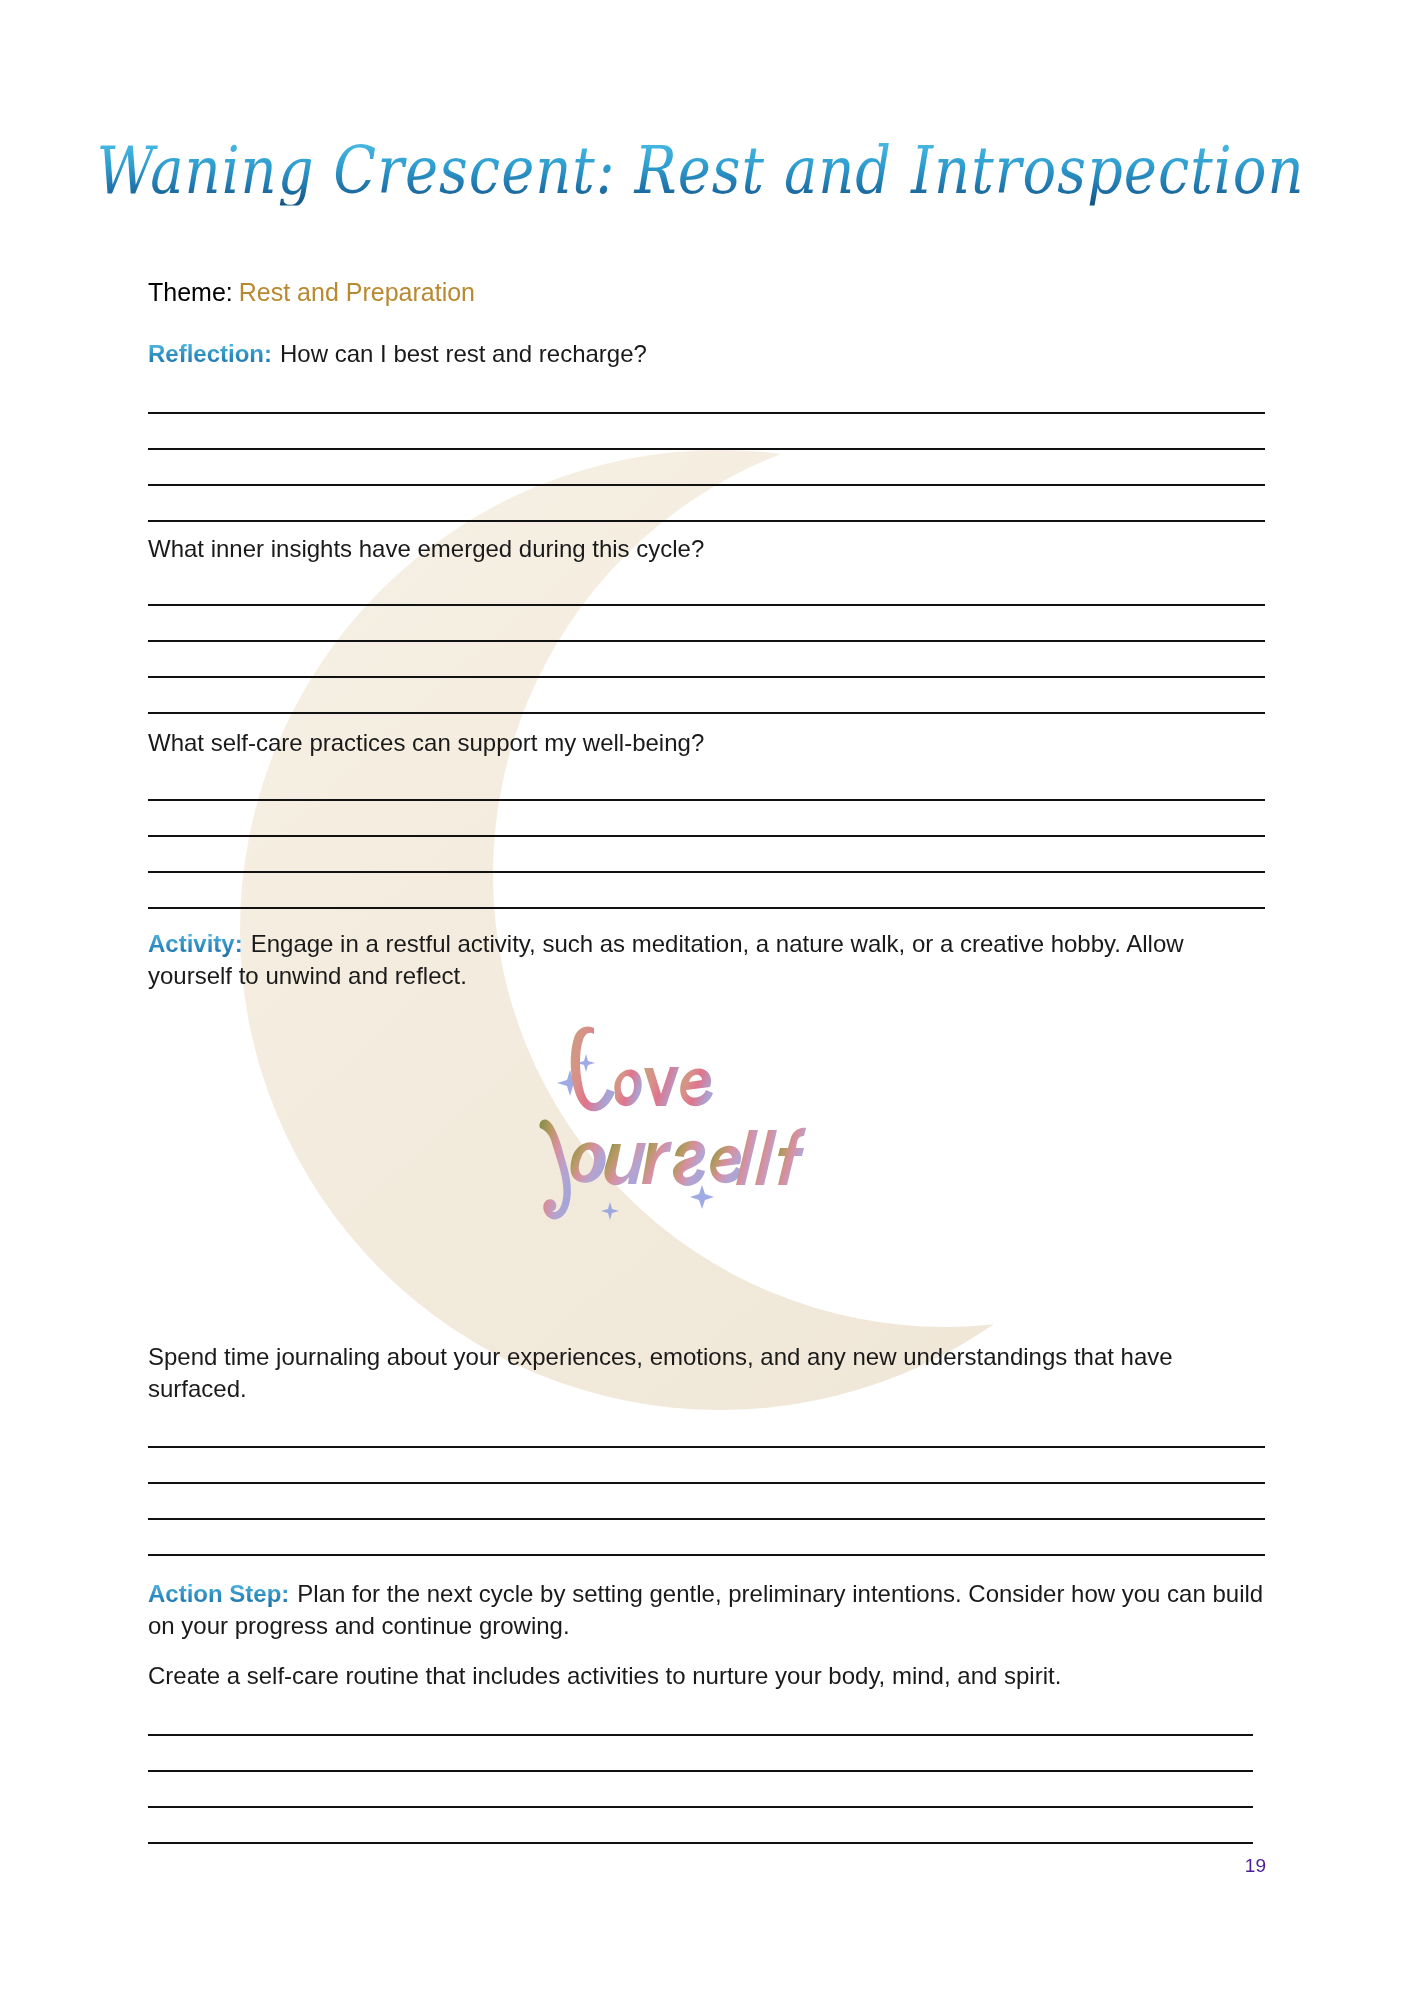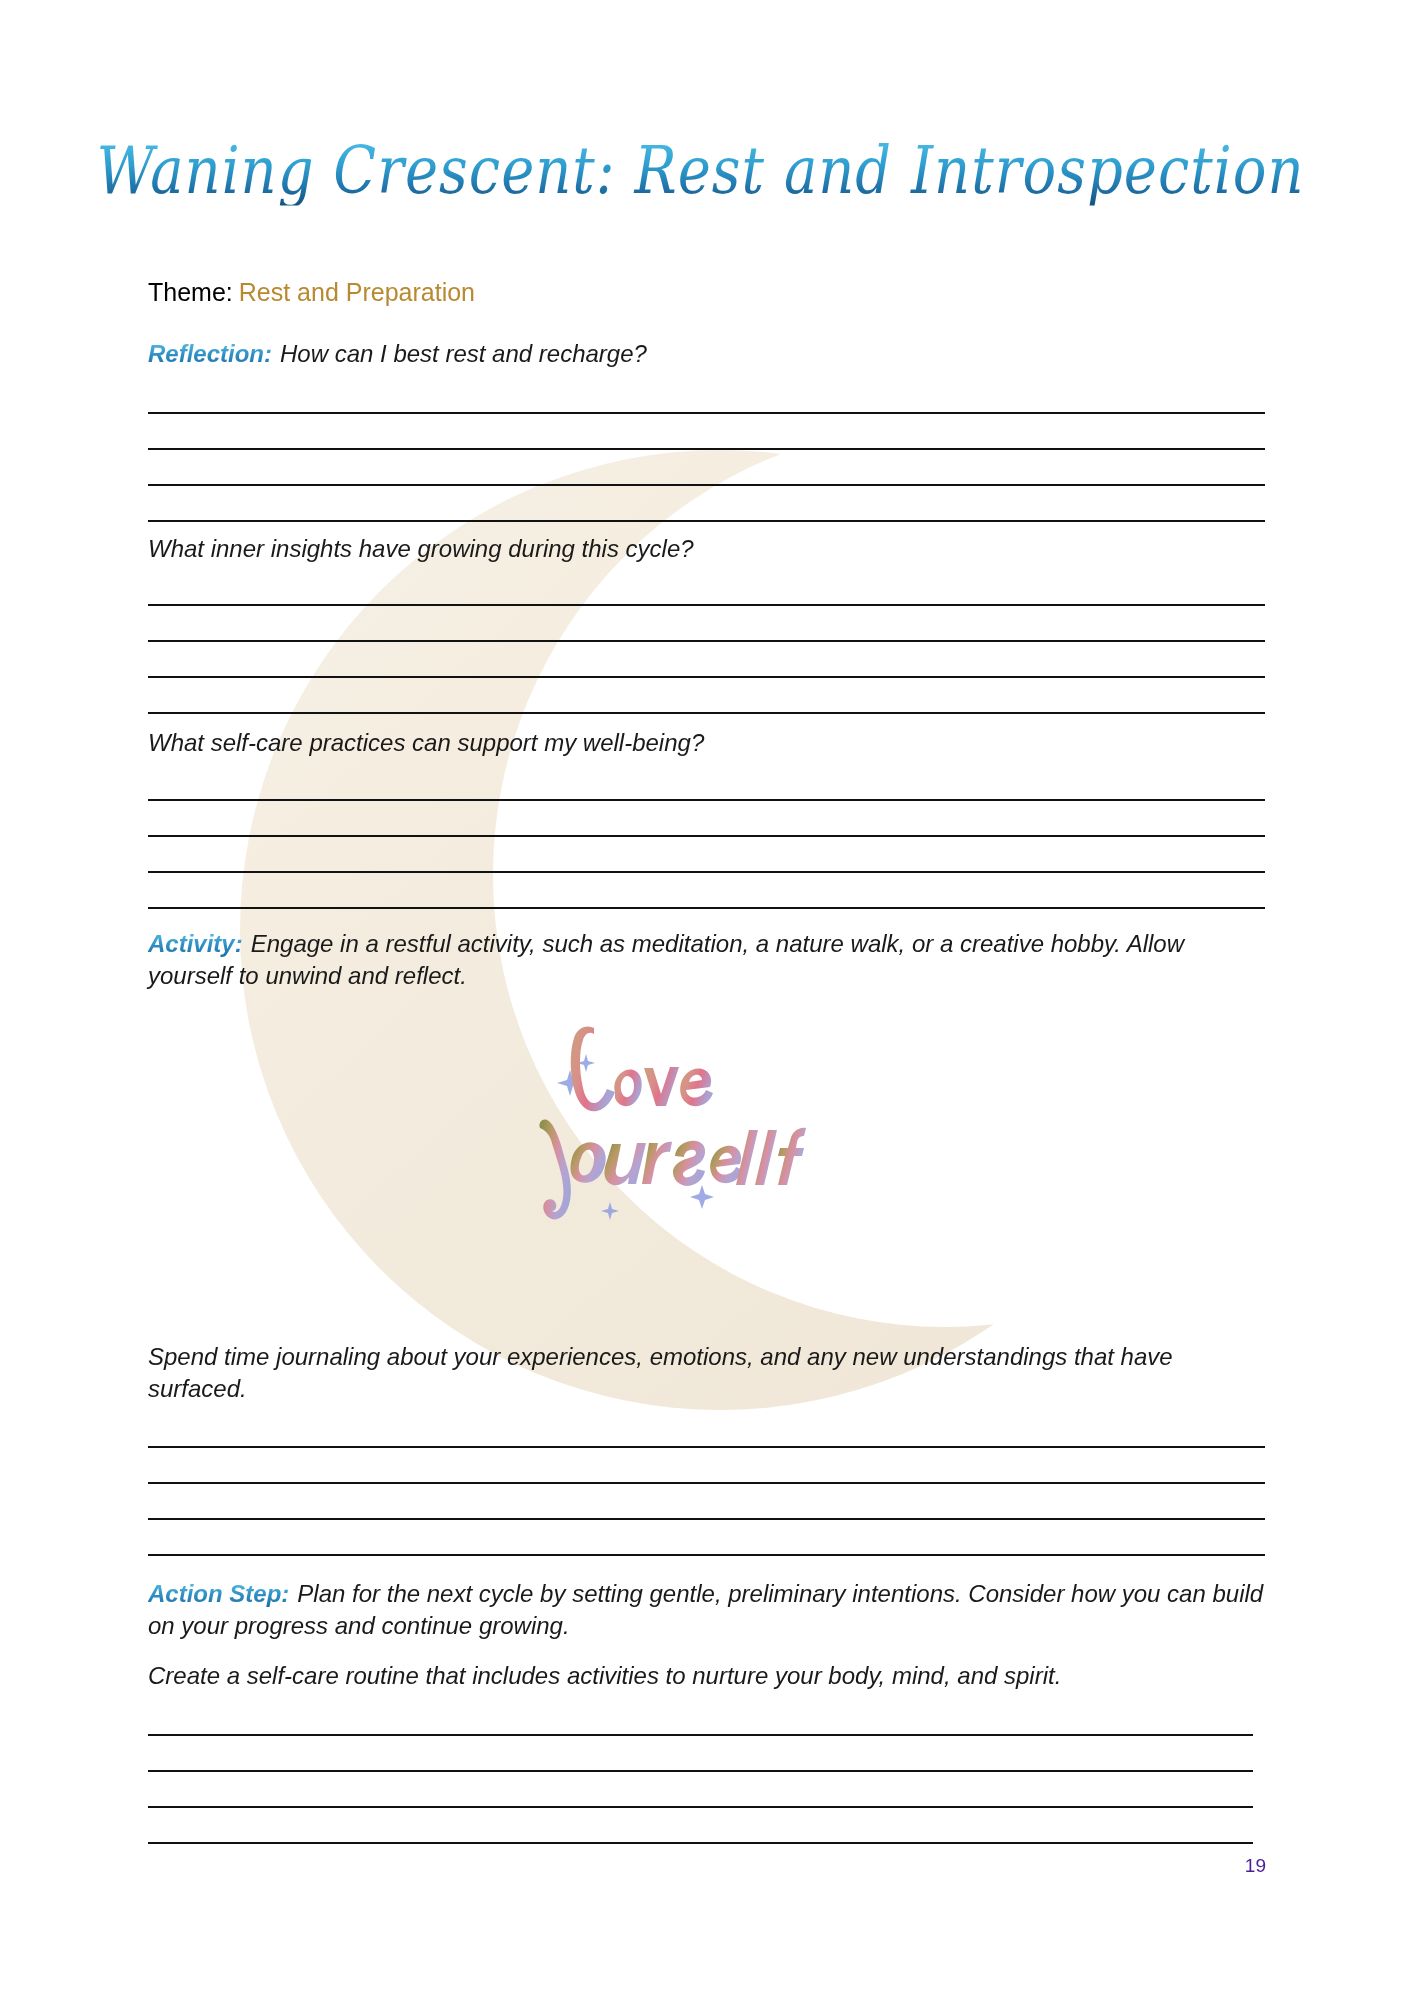--- a/index.html
+++ b/index.html
@@ -104,21 +104,20 @@
   .theme-value { color: #b8892f; margin-left: 6px; }
 
   
   .prompt {
     position: absolute;
     left: 148px;
     width: 1120px;
     font-size: 24px;
     line-height: 1.32;
     color: #1a1a1a;
-    font-style: italic;
   }
   .prompt .tag {
     font-weight: bold;
     background: linear-gradient(180deg, #5ec4e8 0%, #2e8fc4 55%, #1c6ea3 100%);
     -webkit-background-clip: text;
     background-clip: text;
     color: transparent;
     -webkit-text-fill-color: transparent;
   }
   .prompt .tag-gap { display: inline-block; width: 8px; }
@@ -195,21 +194,21 @@
       <span class="tag">Reflection:</span><span class="tag-gap"></span><span>How can I best rest and recharge?</span>
     </div>
     <div class="lines" style="top:378px">
       <div class="rule"></div>
       <div class="rule"></div>
       <div class="rule"></div>
       <div class="rule"></div>
     </div>
 
     <div class="prompt" style="top:533px">
-      <span>What inner insights have growing during this cycle?</span>
+      <span>What inner insights have emerged during this cycle?</span>
     </div>
     <div class="lines" style="top:570px">
       <div class="rule"></div>
       <div class="rule"></div>
       <div class="rule"></div>
       <div class="rule"></div>
     </div>
 
     <div class="prompt" style="top:727px">
       <span>What self-care practices can support my well-being?</span>

